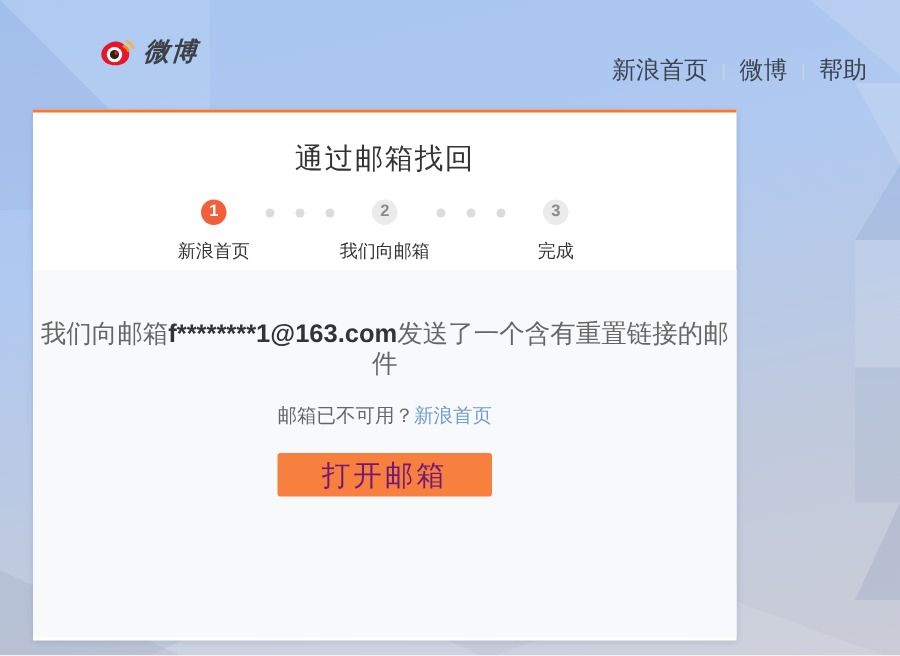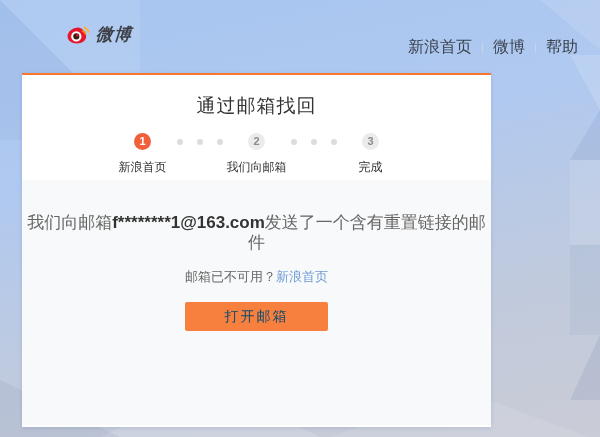--- a/index.html
+++ b/index.html
@@ -29,21 +29,21 @@
   .step-label{margin-top:9px;font-size:12px;color:#333;white-space:nowrap;}
   .dot-group{display:flex;gap:14px;margin:6px 6px 0 6px;align-self:flex-start;}
   .dot{width:6px;height:6px;border-radius:50%;background:#dcdcdc;}
 
   .panel{height:245px;background:#f8f9fa;text-align:center;padding-top:33px;box-sizing:border-box;}
   .msg{margin:0;font-size:17px;line-height:20px;color:#666;}
   .msg b{color:#333;}
   .resend{margin:15px 0 0 0;font-size:13px;color:#666;}
   a.blue-link{color:#6f9cd4;text-decoration:none;cursor:pointer;}
   .open-btn{display:block;margin:16px auto 0 auto;width:143px;height:29px;border:none;border-radius:2px;
-            background:#f8803f;color:#0c4a6e;font-size:14px;letter-spacing:2px;cursor:pointer;
+            background:#f8803f;color:#701a75;font-size:19px;letter-spacing:2px;cursor:pointer;
             font-family:"Liberation Sans","DejaVu Sans",sans-serif;}
   .fallback{margin:17px 0 0 0;font-size:12px;color:#999;}
 </style>
 </head>
 <body>
 
 <div class="stage">
 
   <div class="tri" style="left:0;top:0;width:140px;height:140px;background:rgba(255,255,255,0.10);clip-path:polygon(0 0,100% 100%,100% 0);"></div>
   <div class="tri" style="left:0;top:0;width:140px;height:140px;background:rgba(80,100,170,0.06);clip-path:polygon(0 0,100% 100%,0 100%);"></div>

